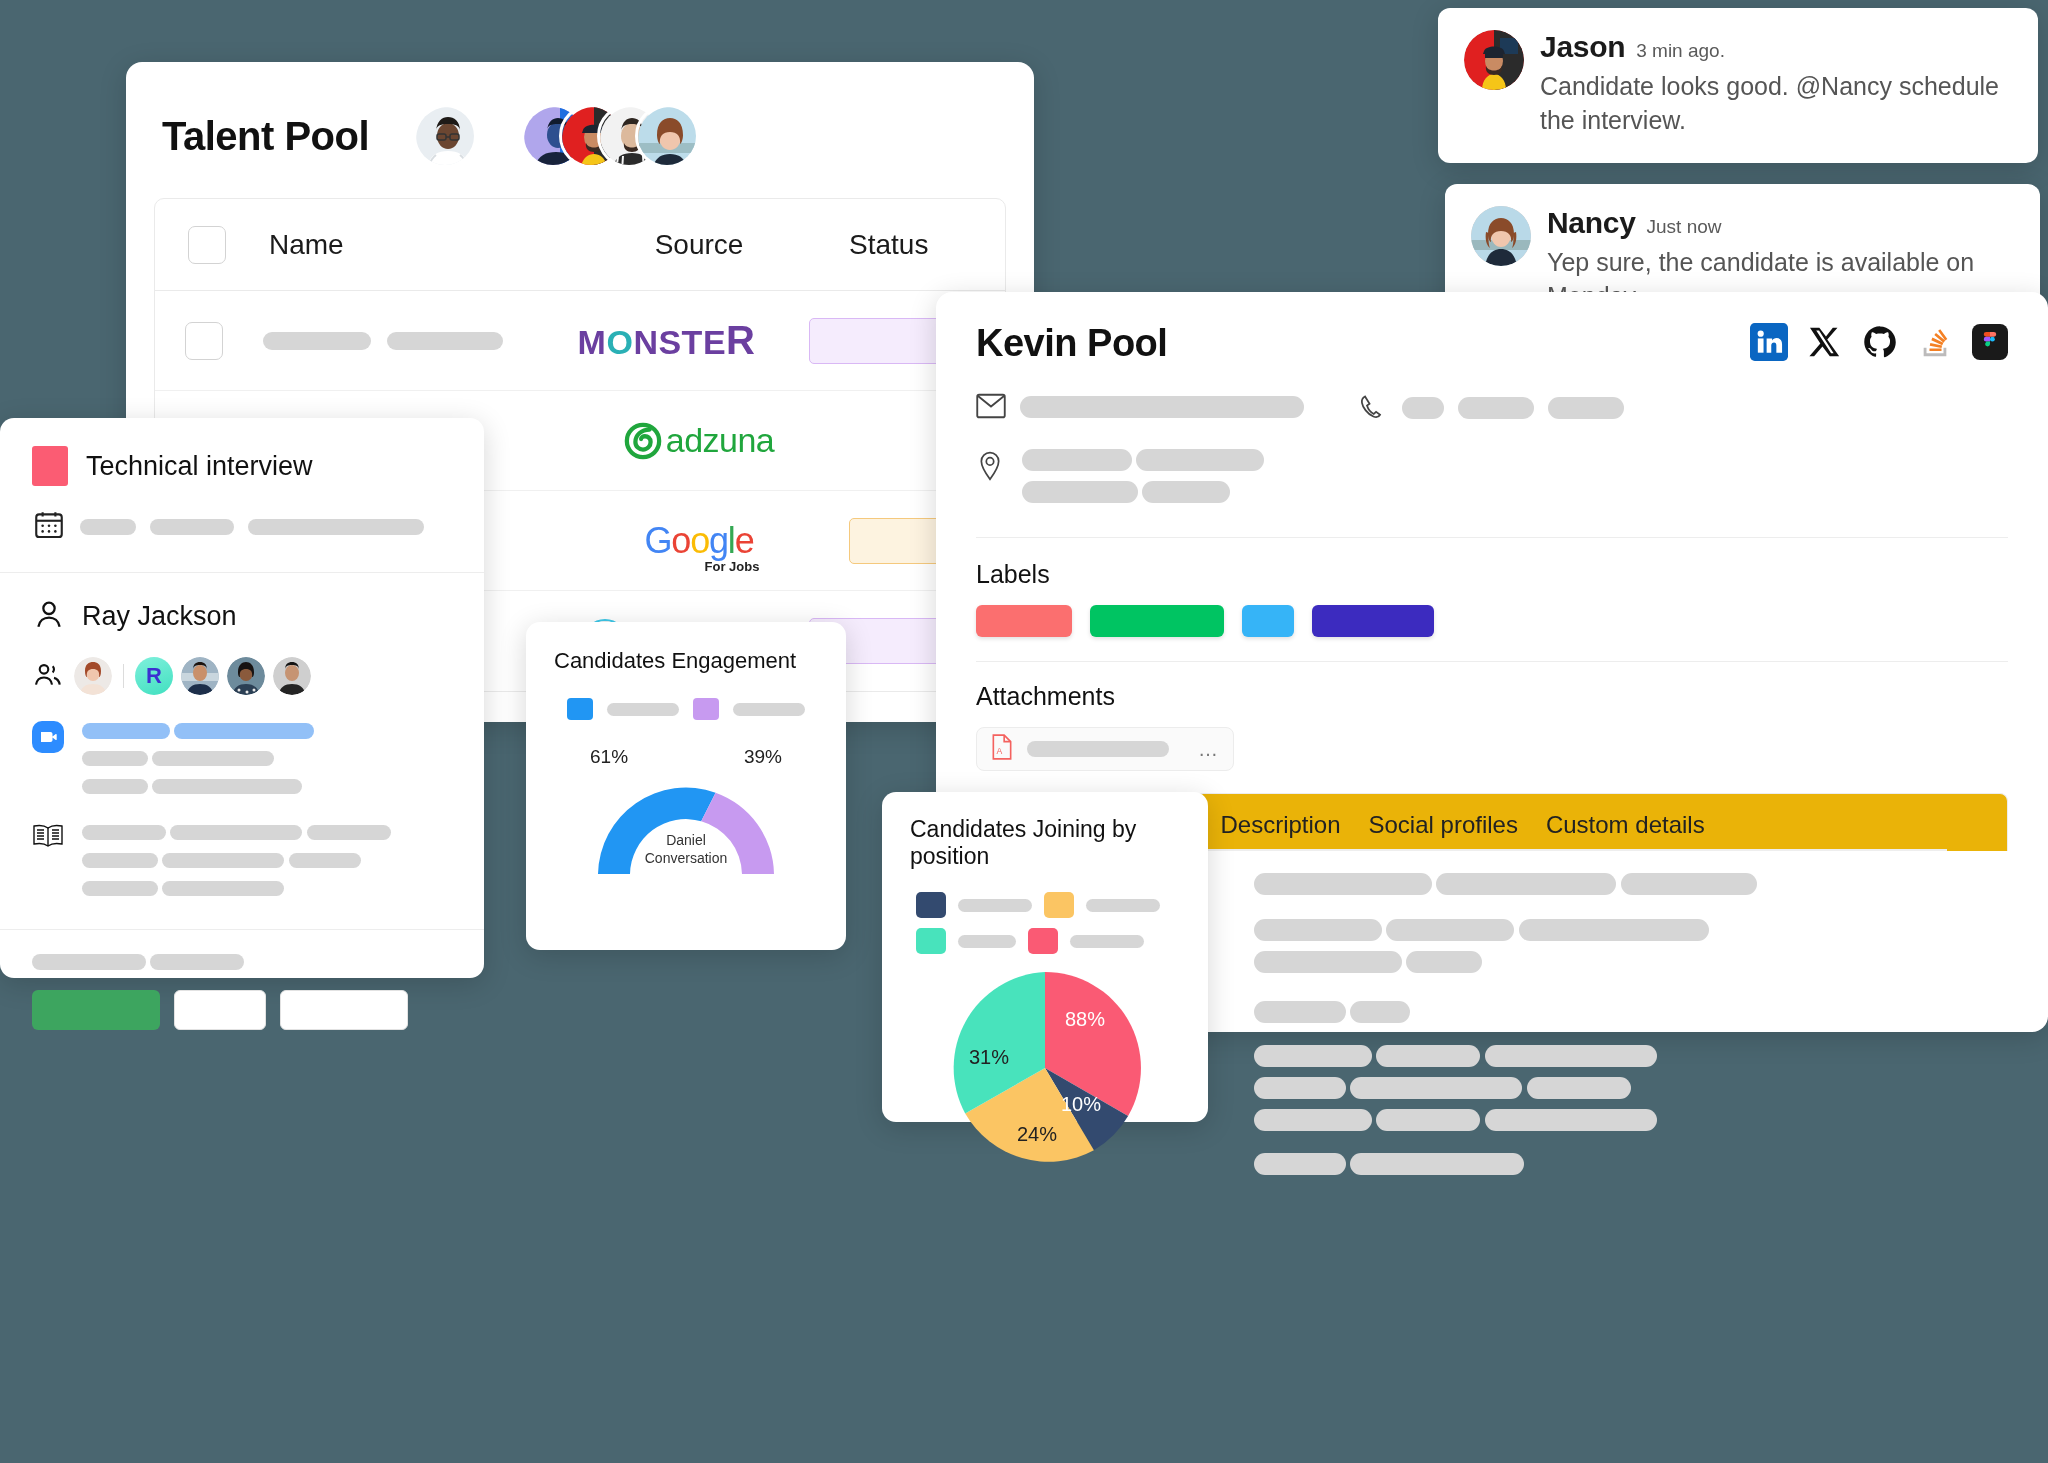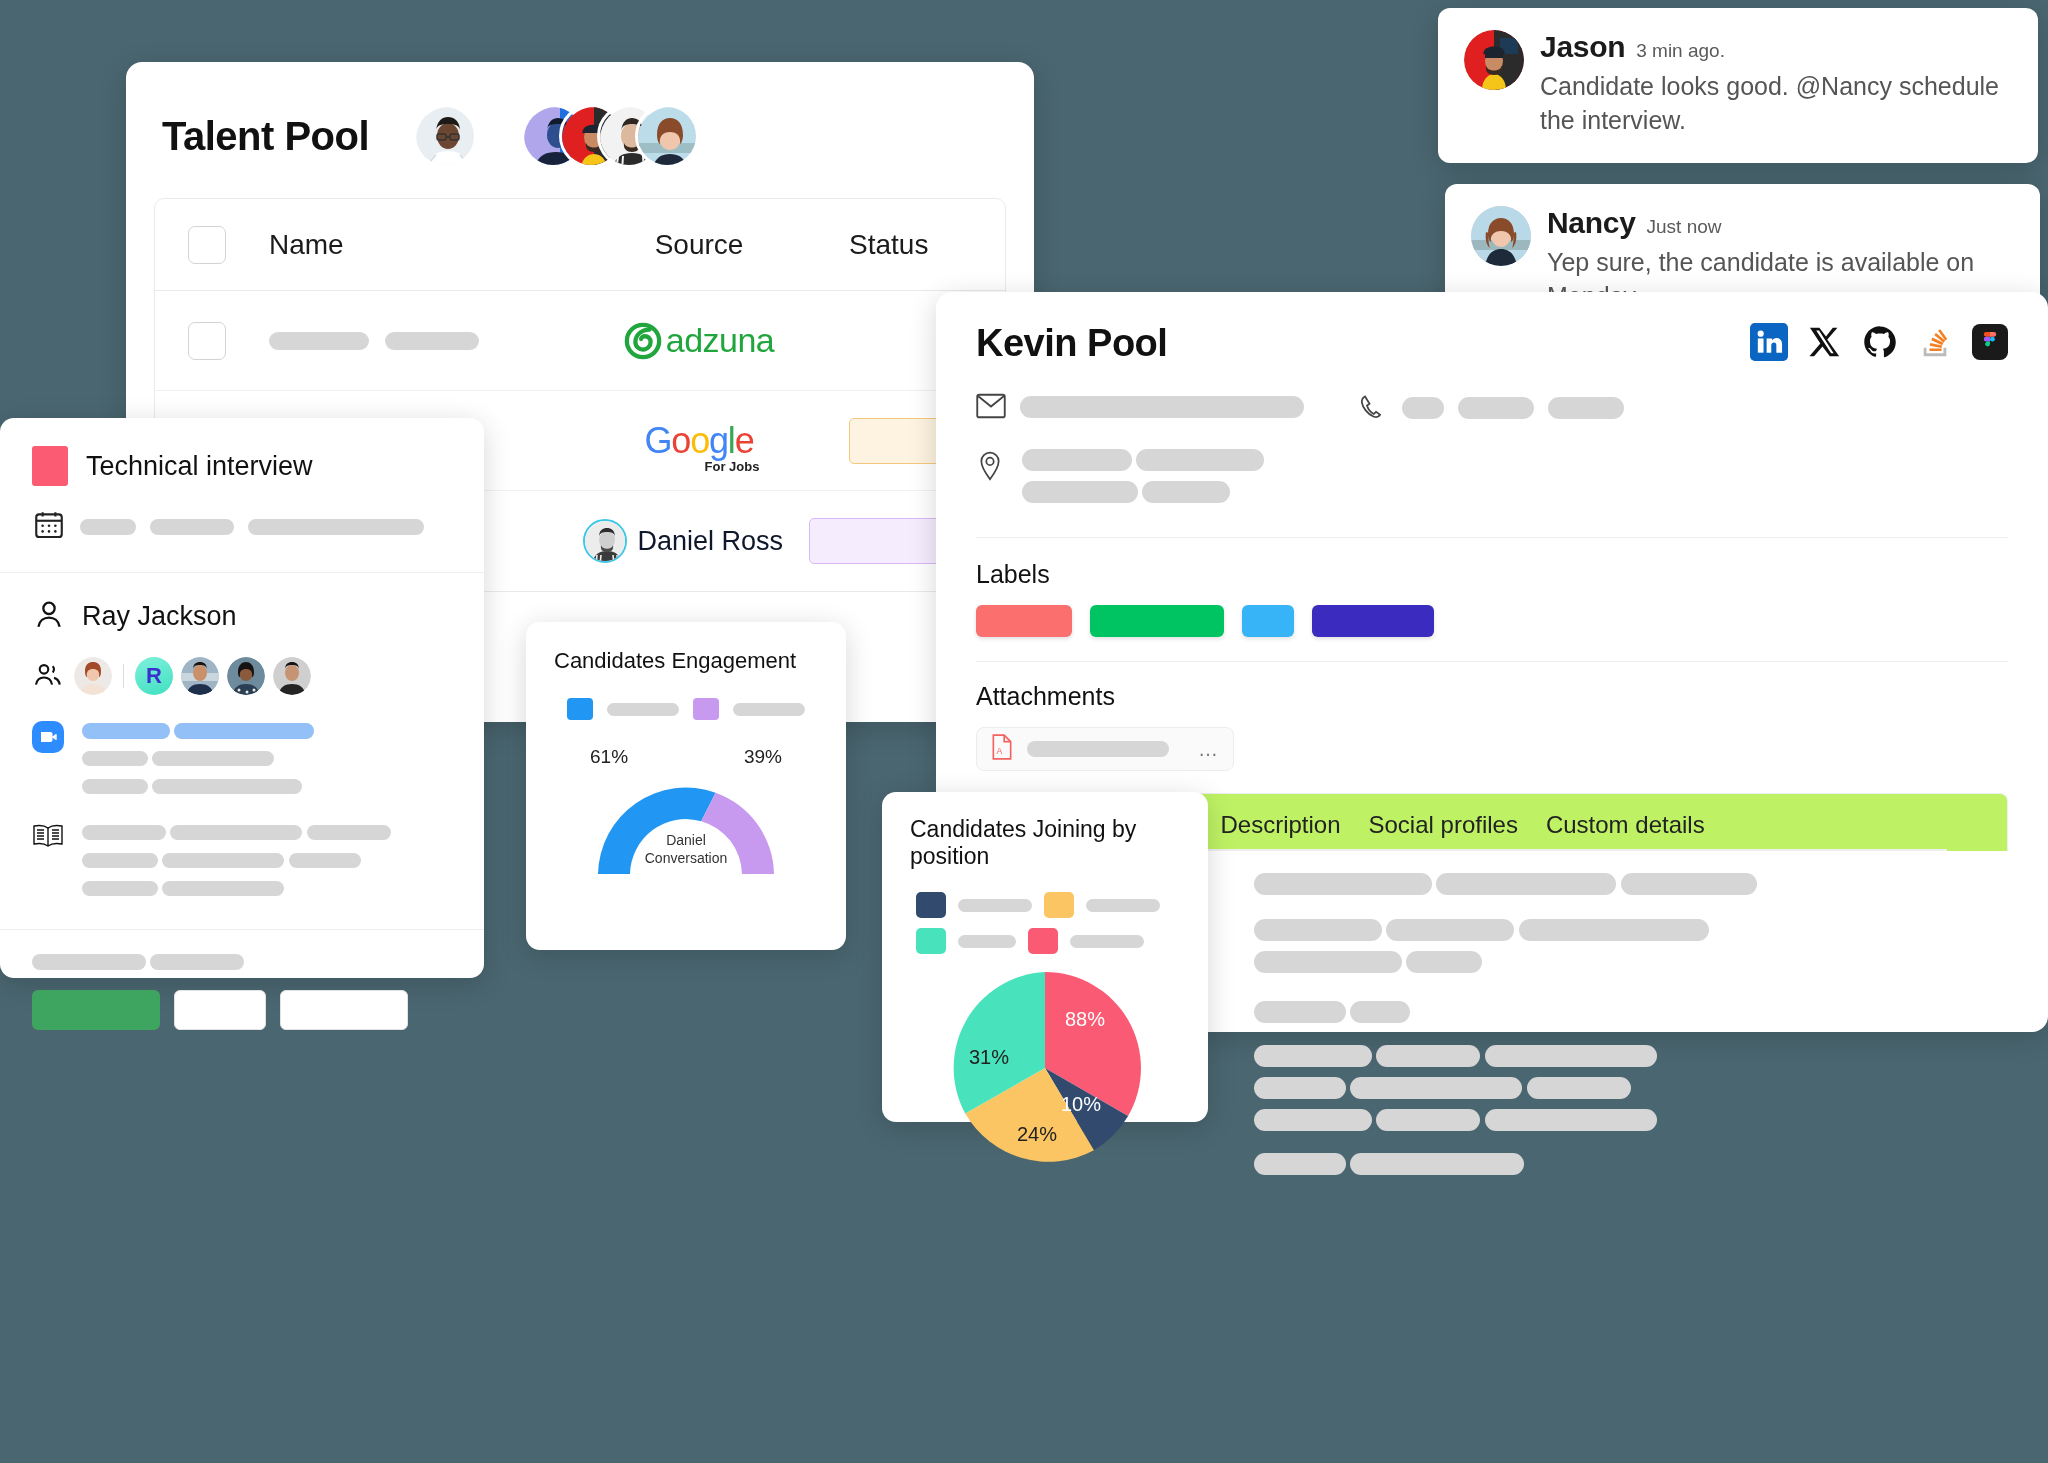--- a/index.html
+++ b/index.html
@@ -107,21 +107,21 @@
   .kr-loc { display: flex; gap: 16px; margin-top: 24px; }
   .kr-loc-lines .ln { margin-bottom: 10px; }
   .kr-sep { height: 1px; background: #ededed; margin: 24px 40px 0 40px; }
   .kr-sec-title { font-size: 25px; color: #111; }
   .kr-labels { display: flex; gap: 18px; margin-top: 16px; }
   .kr-label { height: 32px; border-radius: 6px; box-shadow: 0 2px 4px rgba(0,0,0,0.12); }
   .kr-attach { display: flex; align-items: center; gap: 14px; margin-top: 16px; width: 258px; height: 44px;
                background: #fafafa; border: 1px solid #ececec; border-radius: 8px; padding: 0 14px; }
   .kr-dots { margin-left: auto; color: #777; font-size: 20px; letter-spacing: 1px; }
   .kr-tabs { display: flex; align-items: flex-end; margin: 22px 40px 0 40px; border: 1px solid #ededed;
-             border-bottom: none; border-radius: 8px 8px 0 0; background: #bef264; padding: 14px 16px 0 16px; position: relative; }
+             border-bottom: none; border-radius: 8px 8px 0 0; background: #eab308; padding: 14px 16px 0 16px; position: relative; }
   .kr-tab { font-size: 24px; color: #222; padding: 0 14px 12px 14px; white-space: nowrap; }
   .kr-tab.active { color: #4a3fd4; border-bottom: 3px solid #4a3fd4; }
   .kr-tabs-rule { position: absolute; left: 0; right: 60px; bottom: 0; height: 2px; background: #eeeeee; }
   .kr-fields { padding: 22px 40px 0 40px; }
   .kr-field { display: flex; align-items: flex-start; gap: 34px; margin-bottom: 14px; }
   .kr-field-lab { font-size: 25px; color: #111; width: 244px; flex: none; }
   .kr-field-vals .ln { margin-bottom: 10px; }
 
   
   #engagement-card { left: 526px; top: 622px; width: 320px; height: 328px; border-radius: 14px; }
@@ -321,20 +321,35 @@
           <span class="th-txt">Name</span>
         </div>
       <div class="c-source">
           <span class="th-txt">Source</span>
         </div>
       <div class="c-status">
           <span class="th-txt">Status</span>
         </div>
     </div>
 
+    <div class="tp-tr">
+      <div class="c-check">
+          <div class="checkbox"></div>
+        </div>
+      <div class="c-name">
+        <span class="bar" style="width:108px;height:18px"></span>
+          <span class="bar" style="width:116px;height:18px"></span>
+      </div>
+      <div class="c-source">
+        <span class="logo-monster">M<span class="o">O</span>NSTE<span style="font-size:40px">R</span></span>
+      </div>
+      <div class="c-status">
+        <div class="badge badge-purple"></div>
+      </div>
+    </div>
 
     <div class="tp-tr">
       <div class="c-check">
           <div class="checkbox"></div>
         </div>
       <div class="c-name">
         <span class="bar" style="width:100px;height:18px"></span>
           <span class="bar" style="width:94px;height:18px"></span>
       </div>
       <div class="c-source">

